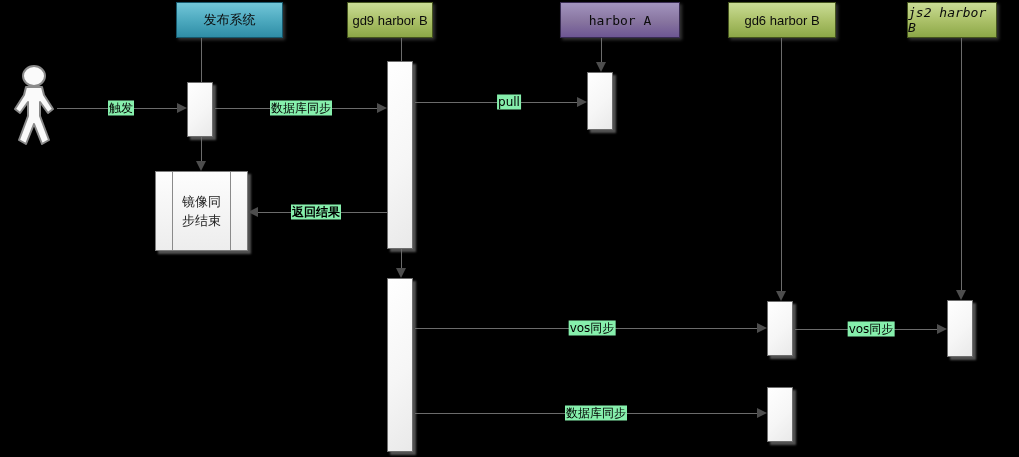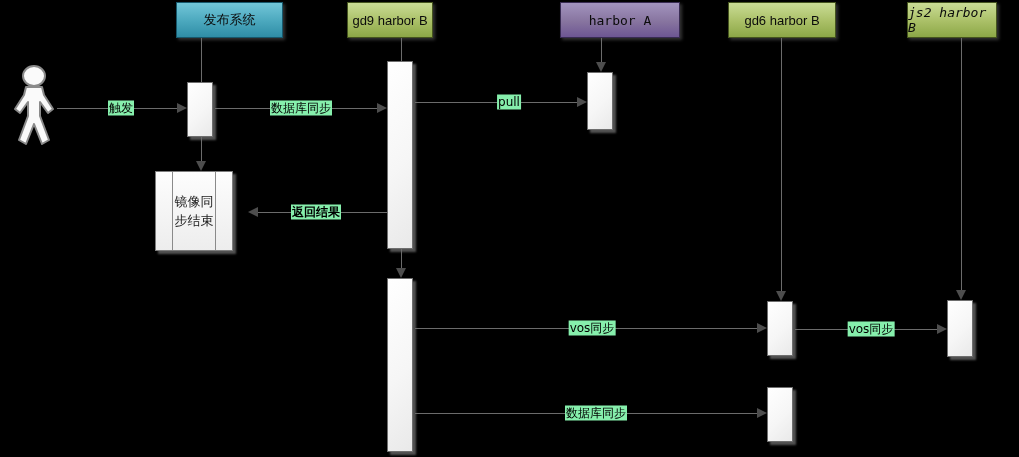--- a/index.html
+++ b/index.html
@@ -95,21 +95,21 @@
 <div class="arr-down" style="left:956px;top:290px;"></div>
 
 <div class="act" style="left:187px;top:82px;height:55px;"></div>
 <div class="act" style="left:387px;top:61px;height:188px;"></div>
 <div class="act" style="left:387px;top:278px;height:174px;"></div>
 <div class="act" style="left:587px;top:72px;height:58px;"></div>
 <div class="act" style="left:767px;top:301px;height:55px;"></div>
 <div class="act" style="left:767px;top:387px;height:55px;"></div>
 <div class="act" style="left:947px;top:300px;height:57px;"></div>
 
-<div class="proc" style="left:155px;top:171px;width:78px;height:80px;">
+<div class="proc" style="left:155px;top:171px;width:93px;height:80px;">
   <span class="inner-bar" style="left:16px;"></span>
   <span class="inner-bar" style="right:16px;"></span>
   <span class="proc-label">镜像同步结束</span>
 </div>
 
 <div class="hline" style="left:57px;top:108px;width:121px;"></div>
 <div class="arr-right" style="left:177px;top:103px;"></div>
 <div class="msg-label" style="left:121px;top:108px;">触发</div>
 
 <div class="hline" style="left:215px;top:108px;width:162px;"></div>

